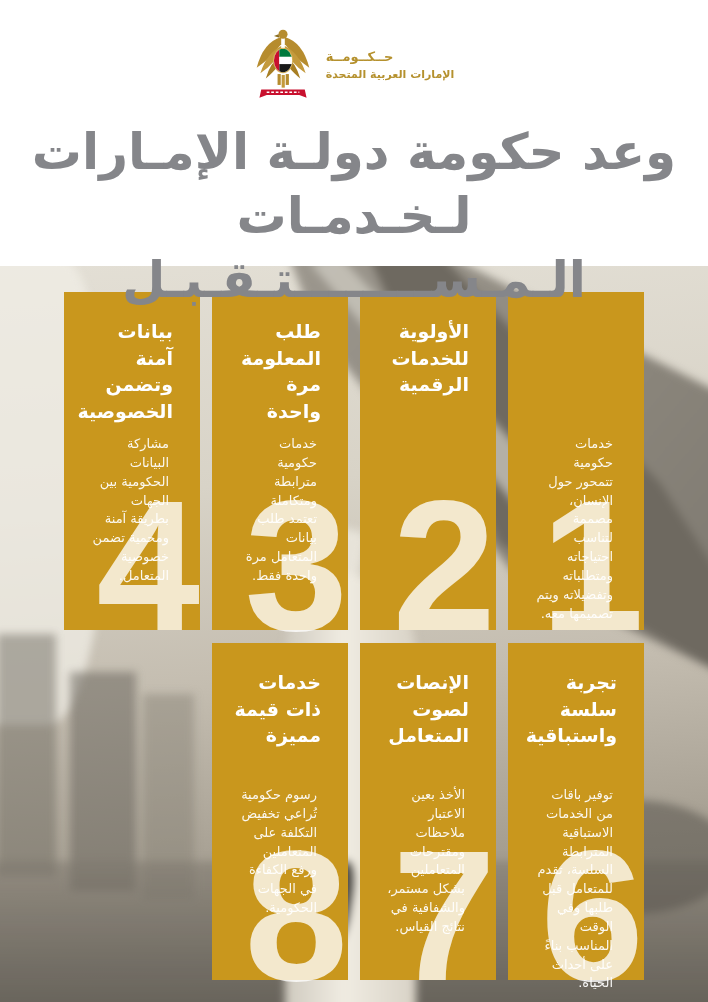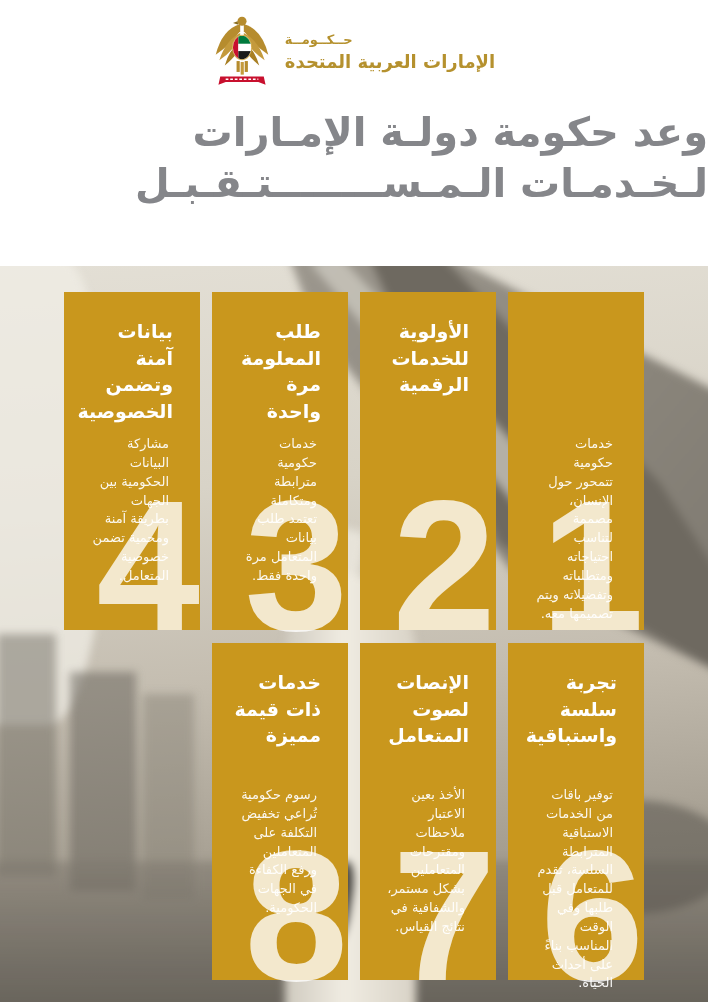--- a/index.html
+++ b/index.html
@@ -1,25 +1,25 @@
 <!DOCTYPE html>
 <html lang="ar" dir="rtl"><head>
 <meta charset="utf-8">
 <style>
   html,body{margin:0;padding:0;background:#ffffff;}
   body{width:708px;height:1002px;overflow:hidden;font-family:"DejaVu Sans",sans-serif;}
   .poster{position:relative;width:708px;height:1002px;background:#ffffff;overflow:hidden;}
 
   
   .header{position:absolute;top:0;left:0;right:0;height:266px;background:#ffffff;z-index:5;}
-  .logo-row{display:flex;flex-direction:row;justify-content:center;align-items:center;gap:14px;padding-top:13px;direction:ltr;}
+  .logo-row{display:flex;flex-direction:row;justify-content:center;align-items:center;gap:14px;padding-top:26px;direction:ltr;}
   .gov-text{direction:rtl;text-align:left;color:#b5912e;}
   .gov-line1{font-size:13px;font-weight:bold;letter-spacing:1px;margin-bottom:4px;}
-  .gov-line2{font-size:18px;font-weight:bold;}
-  .main-title{margin-top:16px;text-align:right;color:#85868a;font-weight:bold;font-size:40px;line-height:1.28;direction:rtl;}
+  .gov-line2{font-size:11px;font-weight:bold;}
+  .main-title{margin-top:16px;text-align:center;color:#85868a;font-weight:bold;font-size:50px;line-height:1.28;direction:rtl;}
 
   
   .photo{position:absolute;top:266px;left:0;width:708px;height:736px;overflow:hidden;background:linear-gradient(175deg,#e3dfd5 0%,#d8d3c7 30%,#c4bdb0 55%,#a69f92 78%,#8d877b 100%);}
   .photo .shapes{position:absolute;inset:-10px;filter:blur(4px);}
   .haze-left{position:absolute;left:0;top:0;width:16%;height:62%;background:rgba(240,237,230,.75);border-radius:0 40% 50% 0;}
   .flag-main{position:absolute;inset:0;background:linear-gradient(130deg,#a39e95 10%,#8a857b 55%,#77726a 90%);clip-path:polygon(41% 0,63% 0,100% 18%,100% 55%,72% 42%,45% 10%);}
   .flag-fold{position:absolute;inset:0;background:#6e6960;clip-path:polygon(52% 0,62% 0,92% 30%,100% 42%,100% 55%,70% 38%);}
   .flag-streak{position:absolute;inset:0;background:rgba(210,206,197,.7);clip-path:polygon(44% 1%,48% 0,80% 33%,74% 35%);}
   .pole{position:absolute;left:43%;top:0;width:9px;height:46%;background:#dcd8cf;transform:rotate(-44deg);transform-origin:top left;}
   .figure-robe{position:absolute;left:40.5%;top:42%;width:18%;height:60%;background:linear-gradient(90deg,#cfcabf,#f0ece2 45%,#d8d2c6);border-radius:45% 55% 0 0/18% 18% 0 0;}

